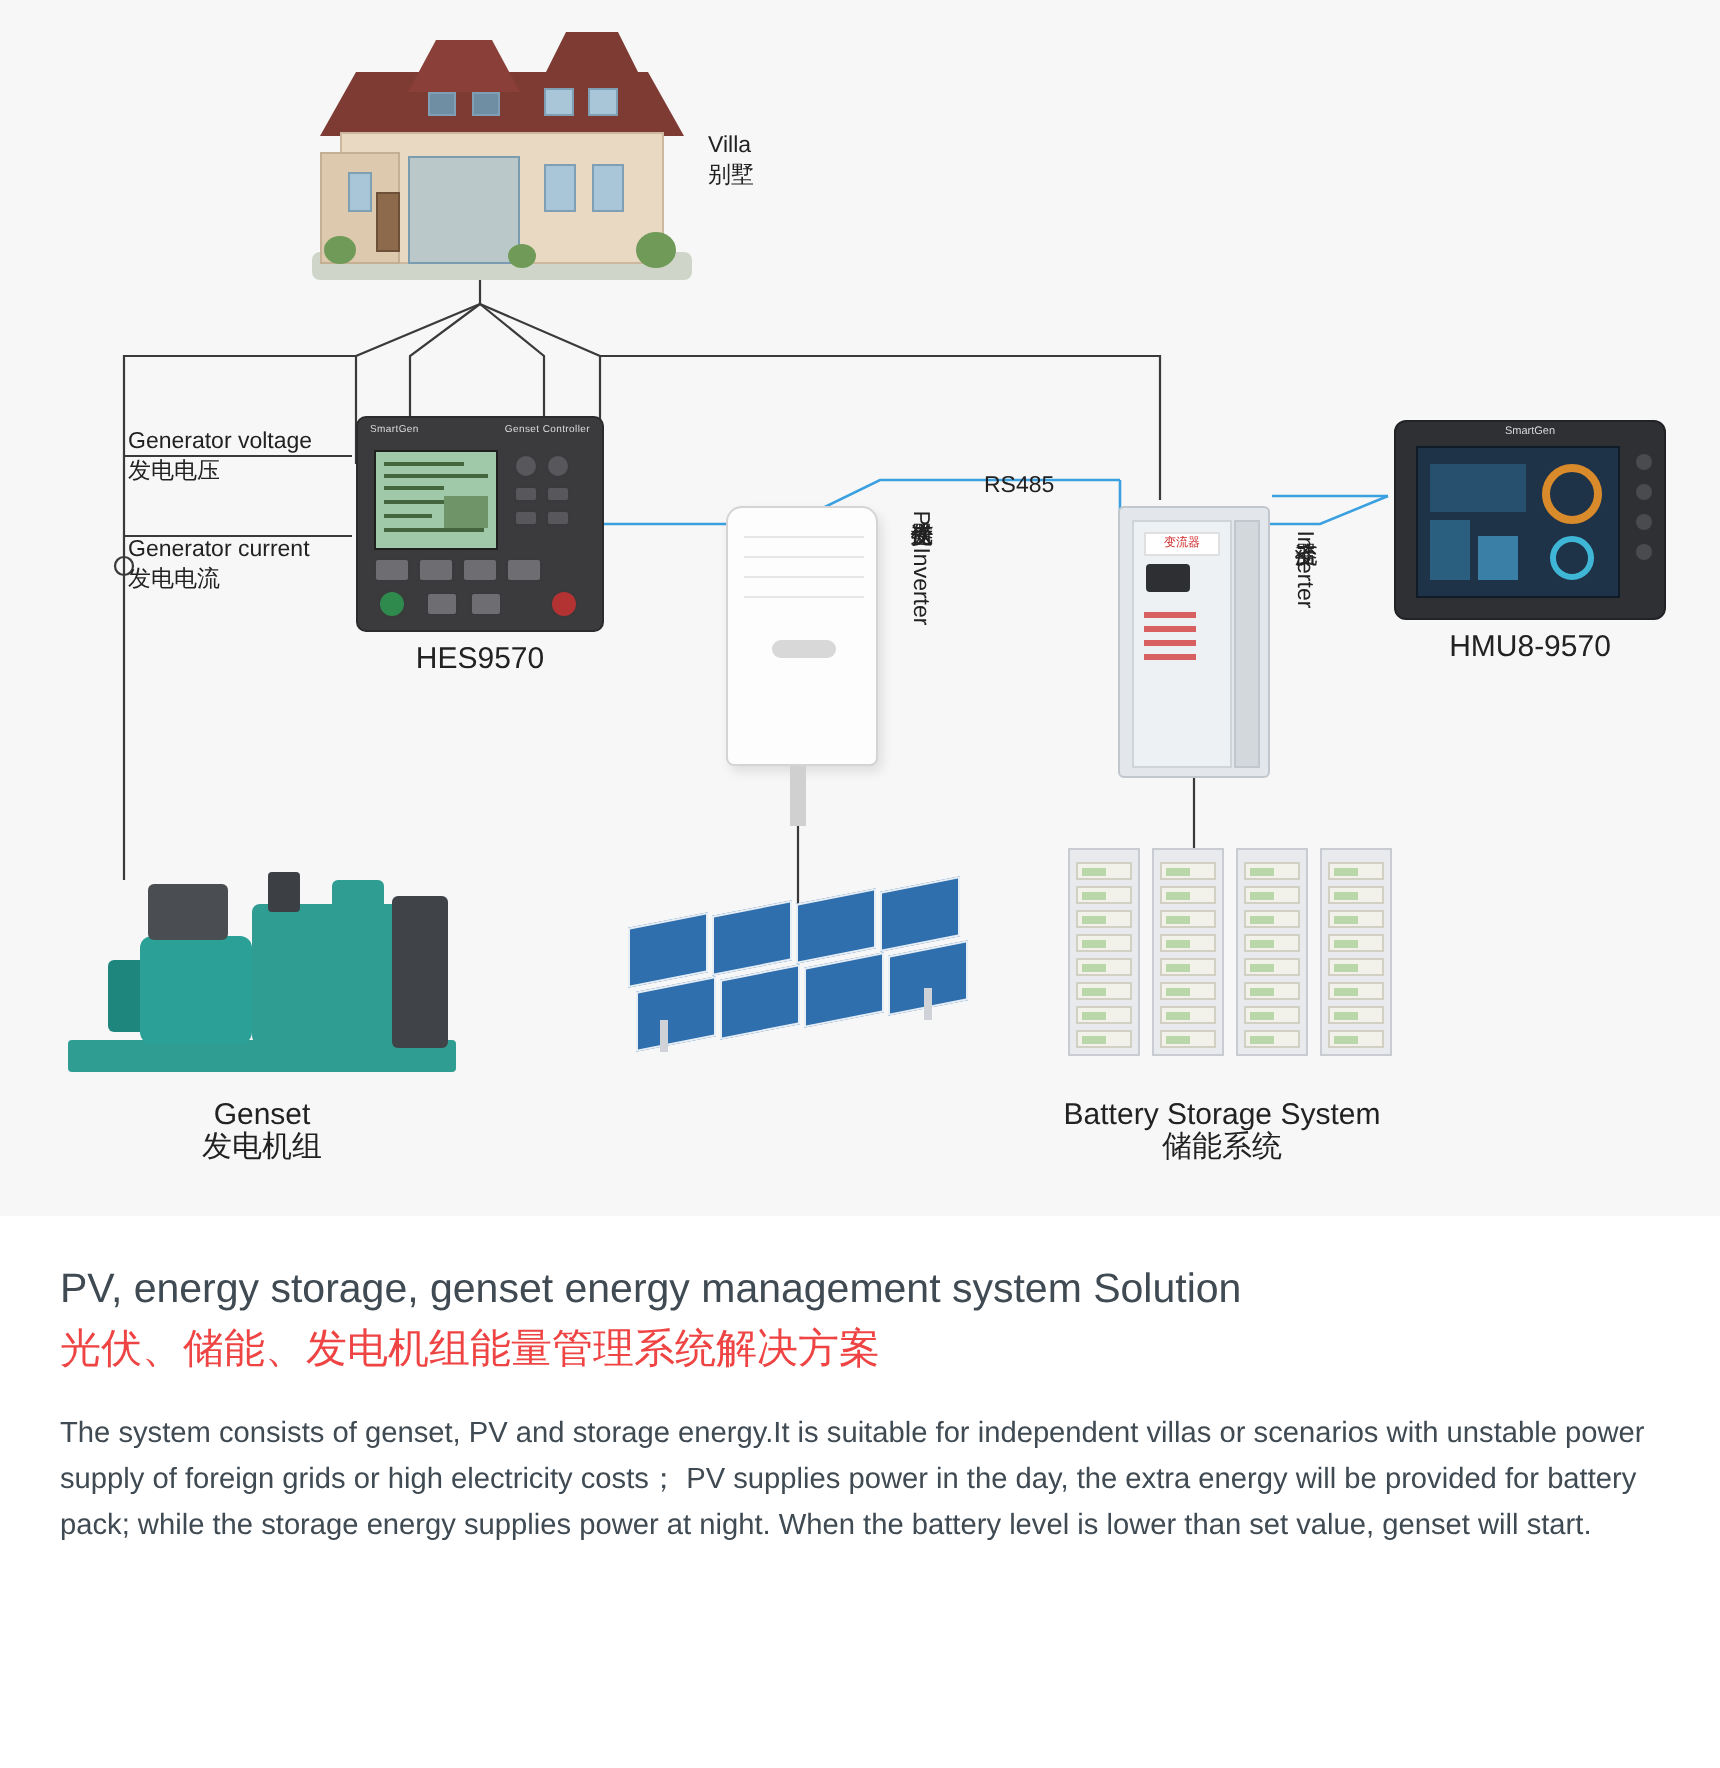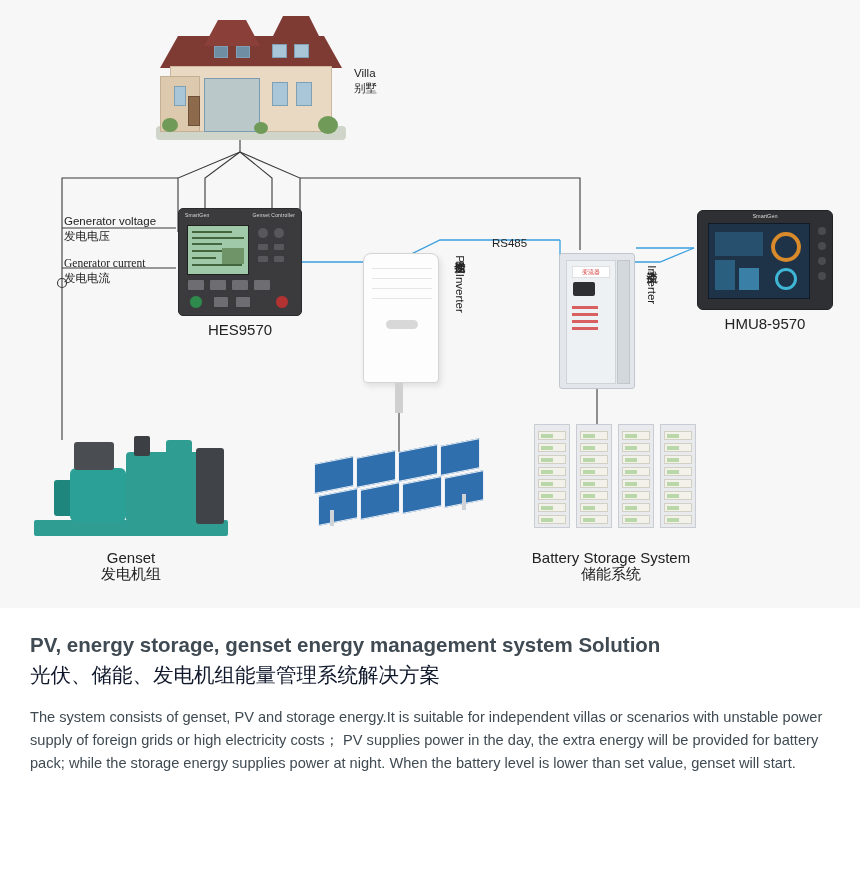--- a/index.html
+++ b/index.html
@@ -237,24 +237,24 @@
     background: #f3f2ea; border: 1px solid #d2d0c2;
   }
   .module i { position:absolute; left:2px; top:2px; width:12px; height:4px; background:#b9d7a8; display:block;}
   
   .textblock {
     position: absolute; left: 0; top: 608px; width: 860px; height: 276px;
     background: #ffffff;
     padding: 22px 30px 0 30px;
   }
   .h1 {
-    font-size: 20.5px; color: #3f4a52; font-weight: 700; line-height: 29px;
+    font-size: 20.5px; color: #3f4a52; font-weight: 400; line-height: 29px;
   }
   .h1b {
-    font-size: 20.5px; color: #0f172a; font-weight: 400; line-height: 31px;
+    font-size: 20.5px; color: #ef4444; font-weight: 400; line-height: 31px;
     margin-bottom: 16px;
   }
   .p-en {
     font-size: 14.6px; color: #3f4a52; line-height: 23px; margin-bottom: 14px;
     max-width: 806px;
   }
   .p-cn {
     font-size: 14.6px; color: #3f4a52; line-height: 26px; max-width: 806px;
   }
   .cap {
@@ -315,21 +315,21 @@
       <div class="door" style="left:36px;top:82px;width:12px;height:30px;"></div>
       <div class="bush" style="left:10px;top:104px;width:16px;height:14px;"></div>
       <div class="bush" style="left:166px;top:102px;width:20px;height:18px;"></div>
       <div class="bush" style="left:102px;top:108px;width:14px;height:12px;"></div>
     </div>
     <div class="lbl" style="left:354px;top:66px;">Villa
 别墅</div>
 
     <div class="lbl" style="left:64px;top:214px;">Generator voltage
 发电电压</div>
-    <div class="lbl" style="left:64px;top:256px;font-family:Liberation Serif, serif;">Generator current
+    <div class="lbl" style="left:64px;top:268px;">Generator current
 发电电流</div>
     <div class="lbl" style="left:492px;top:236px;">RS485</div>
 
     <div class="controller">
       <div class="ctl-top">
         <span>SmartGen</span>
         <span>Genset Controller</span>
       </div>
       <div class="lcd">
         <div class="ln" style="left:4px;top:5px;width:40px;height:2px;"></div>

